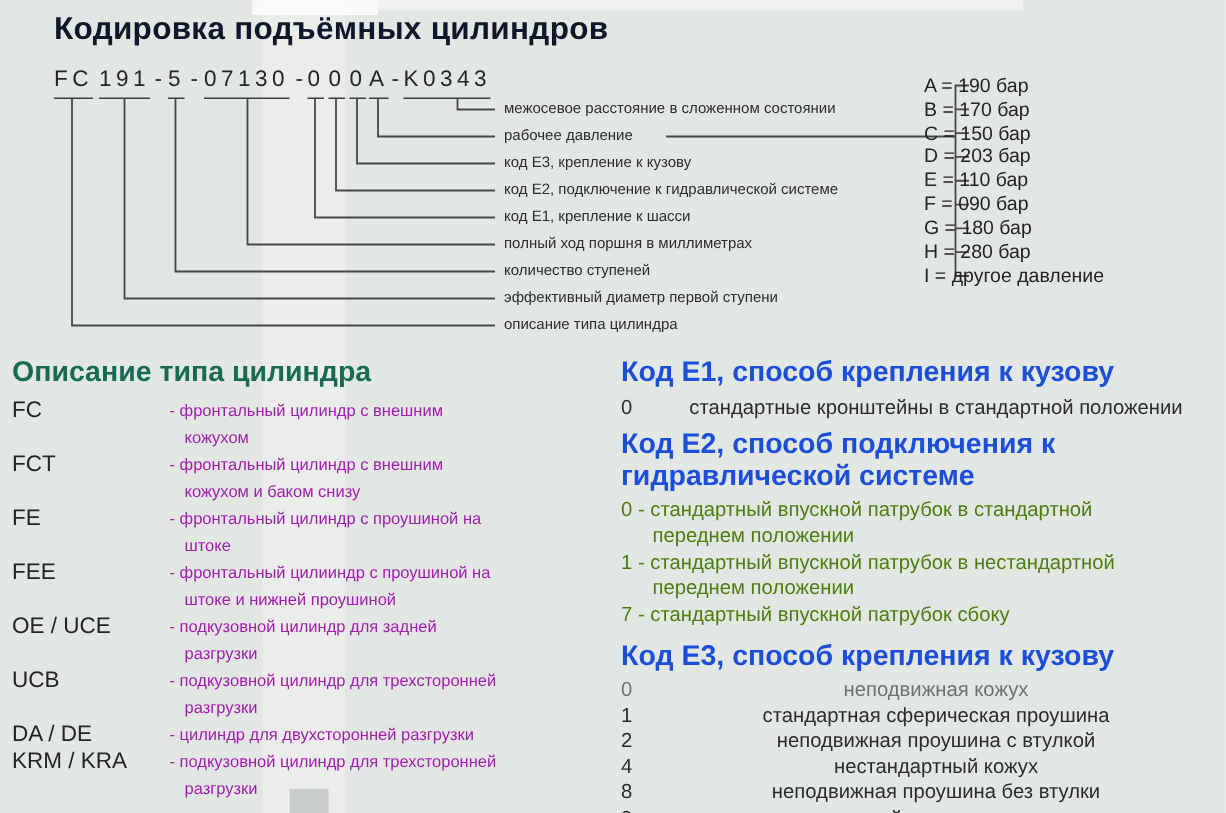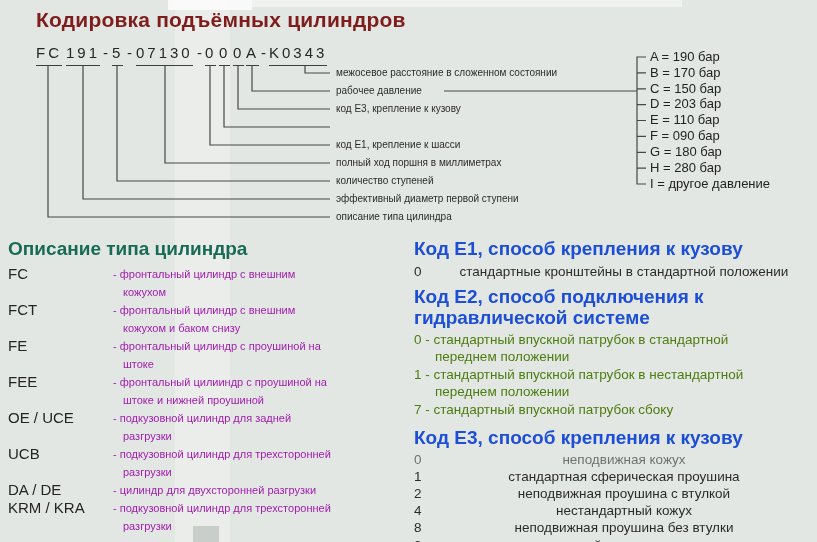--- a/index.html
+++ b/index.html
@@ -10,40 +10,40 @@
     color:#2b2b2b;
   }
   
   .wm-top-block{position:absolute;left:168px;top:0;width:84px;height:10px;background:rgba(255,255,255,.75);}
   .wm-top-band{position:absolute;left:252px;top:0;width:430px;height:7px;background:rgba(255,255,255,.45);}
   .wm-stripe{position:absolute;left:175px;top:0;width:55px;height:542px;background:rgba(255,255,255,.28);}
   .wm-gray-block{position:absolute;left:193px;top:526px;width:26px;height:16px;background:#caceca;}
 
   .title{
     position:absolute; left:36px; top:8px; margin:0;
-    font-size:21px; font-weight:bold; color:#7f1d1d; letter-spacing:.2px;
+    font-size:21px; font-weight:bold; color:#0f172a; letter-spacing:.2px;
     white-space:nowrap;
   }
 
   
   .seg{
     position:absolute; top:44px; height:18px; line-height:18px;
     font-size:15px; letter-spacing:3px; color:#262626; white-space:nowrap;
   }
   .seg.u{border-bottom:1.5px solid #3f3f3f; padding-bottom:3px;}
 
   .lines{position:absolute; left:0; top:0; pointer-events:none;}
 
   .dlabel{
     position:absolute; left:336px; height:14px; line-height:14px;
     font-size:10px; white-space:nowrap; color:#2b2b2b;
   }
 
   .pressure-row{
-    position:absolute; left:650px; height:16px; line-height:16px;
+    position:absolute; left:616px; height:16px; line-height:16px;
     font-size:13px; white-space:nowrap; color:#222;
   }
 
   
   .types{position:absolute; left:8px; top:238px; width:404px;}
   .types h2{margin:0 0 5px 0; font-size:19px; font-weight:bold; color:#176a54; white-space:nowrap;}
   .trow{display:flex; align-items:flex-start;}
   .term{flex:0 0 105px; font-size:15px; line-height:18px; color:#242424; white-space:nowrap;}
   .tdesc{
     flex:1; font-size:11px; line-height:18px; color:#a21caf;
@@ -108,20 +108,21 @@
       <polyline points="252,66 252,91 330,91"></polyline>
       <polyline points="305,66 305,73 330,73"></polyline>
       <line x1="444" y1="91" x2="637" y2="91"></line>
       <path d="M646,57 H637 V184 H646 M637,72.9 H646 M637,88.8 H646 M637,104.6 H646 M637,120.5 H646 M637,136.4 H646 M637,152.3 H646 M637,168.1 H646"></path>
     </g>
   </svg>
 
   <div class="dlabel" style="top:66px">межосевое расстояние в сложенном состоянии</div>
   <div class="dlabel" style="top:84px">рабочее давление</div>
   <div class="dlabel" style="top:102px">код Е3, крепление к кузову</div>
+  <div class="dlabel" style="top:120px">код Е2, подключение  к гидравлической системе</div>
   <div class="dlabel" style="top:138px">код Е1, крепление к шасси</div>
   <div class="dlabel" style="top:156px">полный ход поршня в миллиметрах</div>
   <div class="dlabel" style="top:174px">количество ступеней</div>
   <div class="dlabel" style="top:192px">эффективный диаметр первой ступени</div>
   <div class="dlabel" style="top:210px">описание типа цилиндра</div>
 
   <div class="pressure-row" style="top:49px">A = 190 бар</div>
   <div class="pressure-row" style="top:65px">B = 170 бар</div>
   <div class="pressure-row" style="top:81px">C = 150 бар</div>
   <div class="pressure-row" style="top:96px">D = 203 бар</div>

